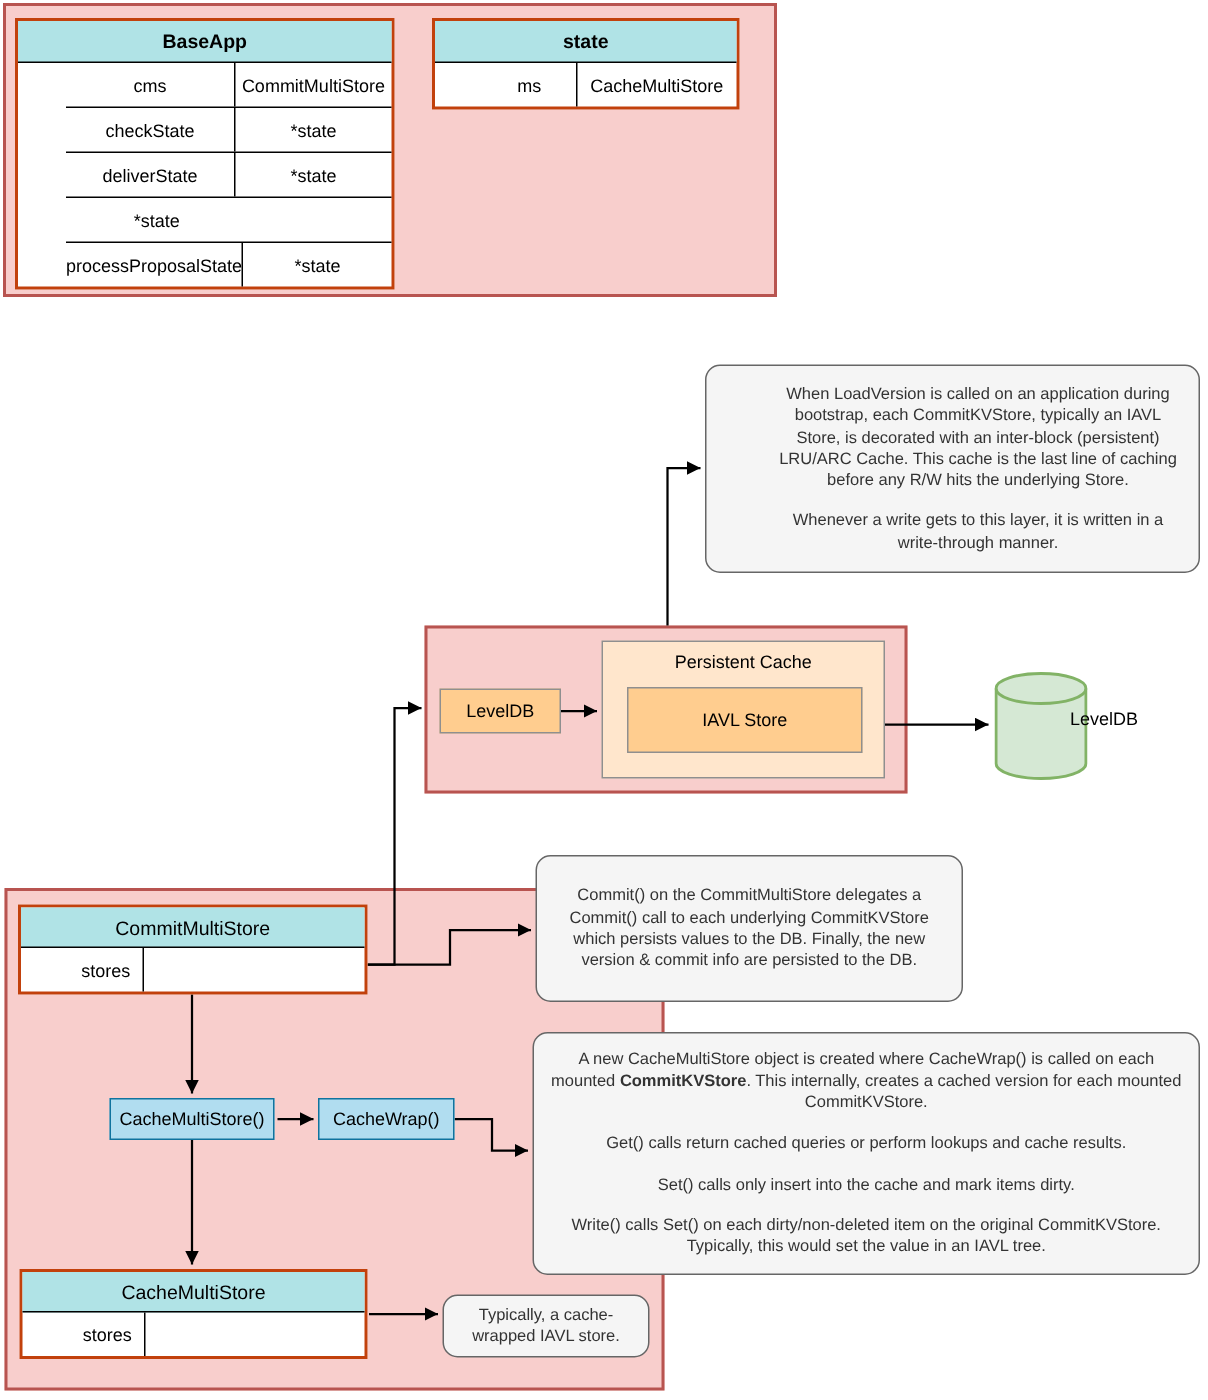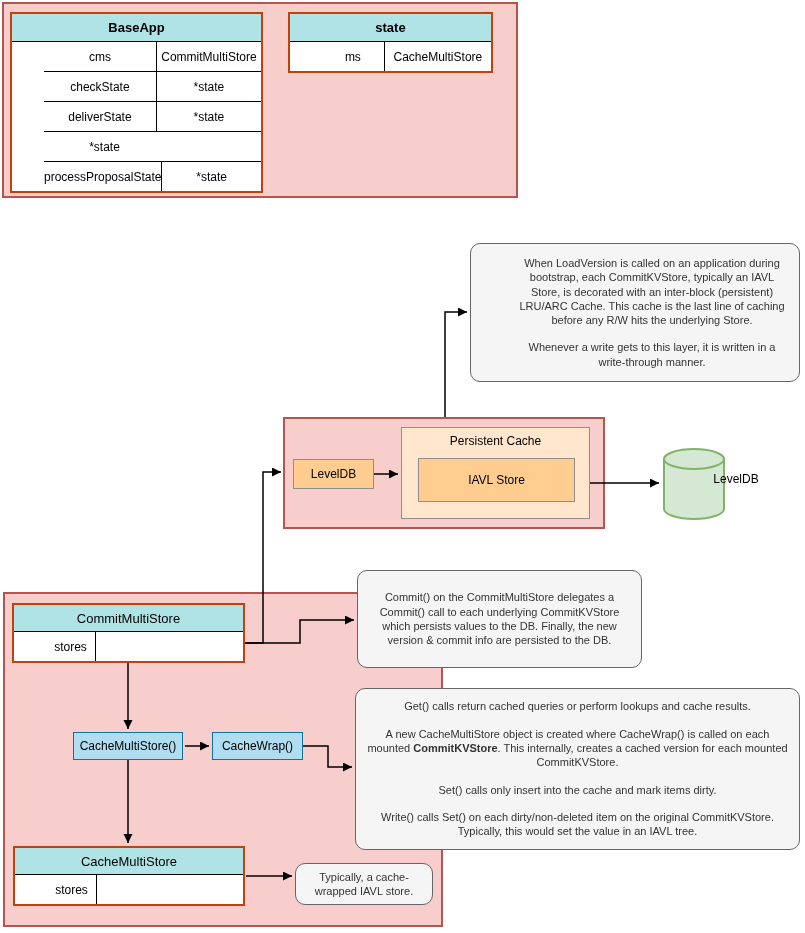--- a/index.html
+++ b/index.html
@@ -52,22 +52,22 @@
   <div class="note" style="left:470px;top:243px;width:330px;height:139px;padding-left:44px;">
     <p>When LoadVersion is called on an application during bootstrap, each CommitKVStore, typically an IAVL Store, is decorated with an inter-block (persistent) LRU/ARC Cache. This cache is the last line of caching before any R/W hits the underlying Store.</p>
     <p>Whenever a write gets to this layer, it is written in a write-through manner.</p>
   </div>
 
   <div class="note" style="left:357px;top:570px;width:285px;height:98px;">
     <p>Commit() on the CommitMultiStore delegates a Commit() call to each underlying CommitKVStore which persists values to the DB. Finally, the new version &amp; commit info are persisted to the DB.</p>
   </div>
 
   <div class="note" style="left:355px;top:688px;width:445px;height:162px;">
+    <p><span>A new CacheMultiStore object is created where CacheWrap() is called on each mounted </span><b>CommitKVStore</b><span>. This internally, creates a cached version for each mounted CommitKVStore.</span></p>
     <p>Get() calls return cached queries or perform lookups and cache results.</p>
-    <p><span>A new CacheMultiStore object is created where CacheWrap() is called on each mounted </span><b>CommitKVStore</b><span>. This internally, creates a cached version for each mounted CommitKVStore.</span></p>
     <p>Set() calls only insert into the cache and mark items dirty.</p>
     <p>Write() calls Set() on each dirty/non-deleted item on the original CommitKVStore. Typically, this would set the value in an IAVL tree.</p>
   </div>
 
   <div class="note" style="left:295px;top:863px;width:138px;height:42px;padding:4px 8px;">
     <p>Typically, a cache-wrapped IAVL store.</p>
   </div>
 
   <svg id="arrows" width="805" height="933">
     <defs>

